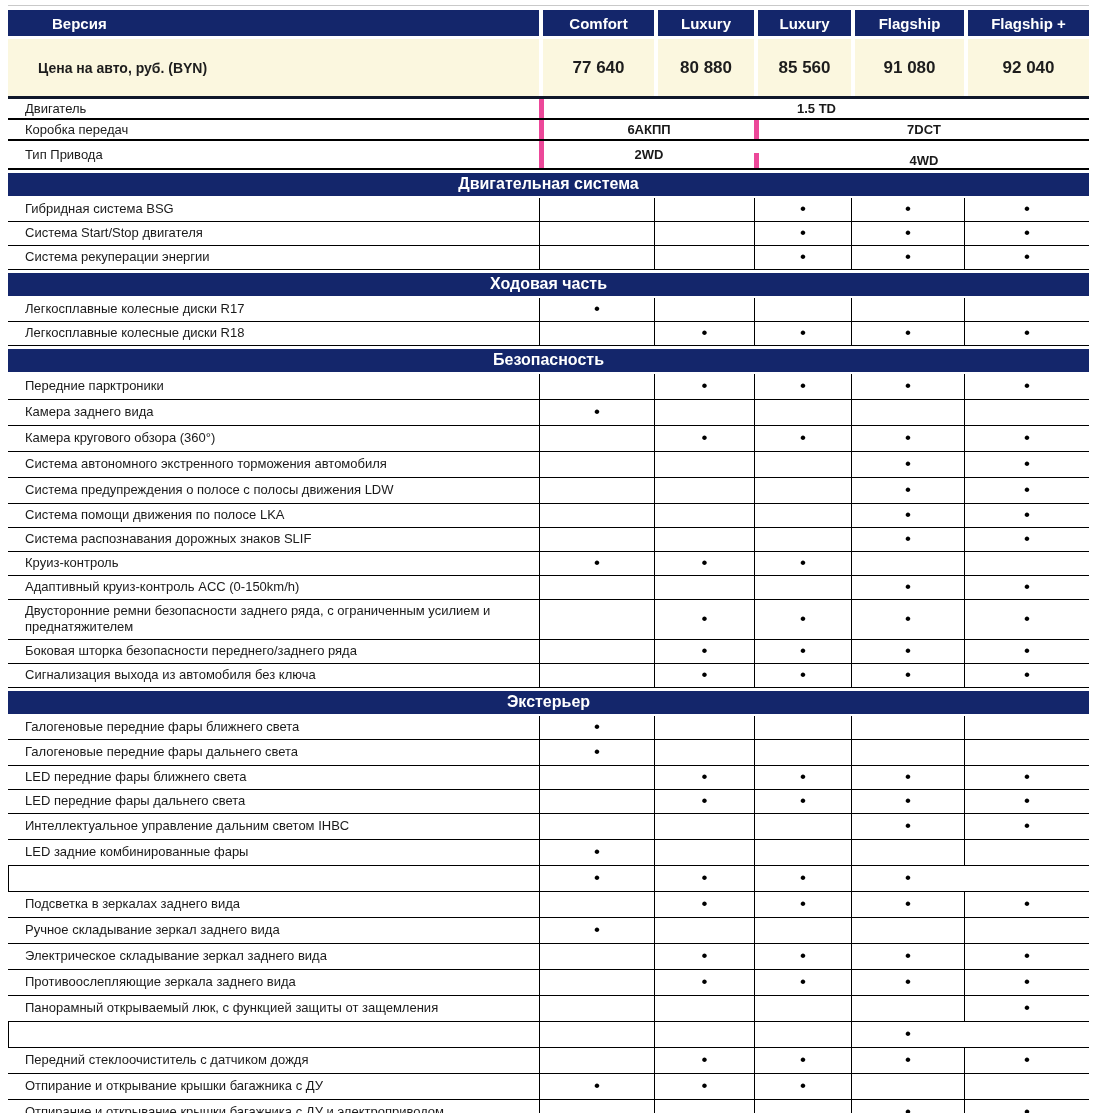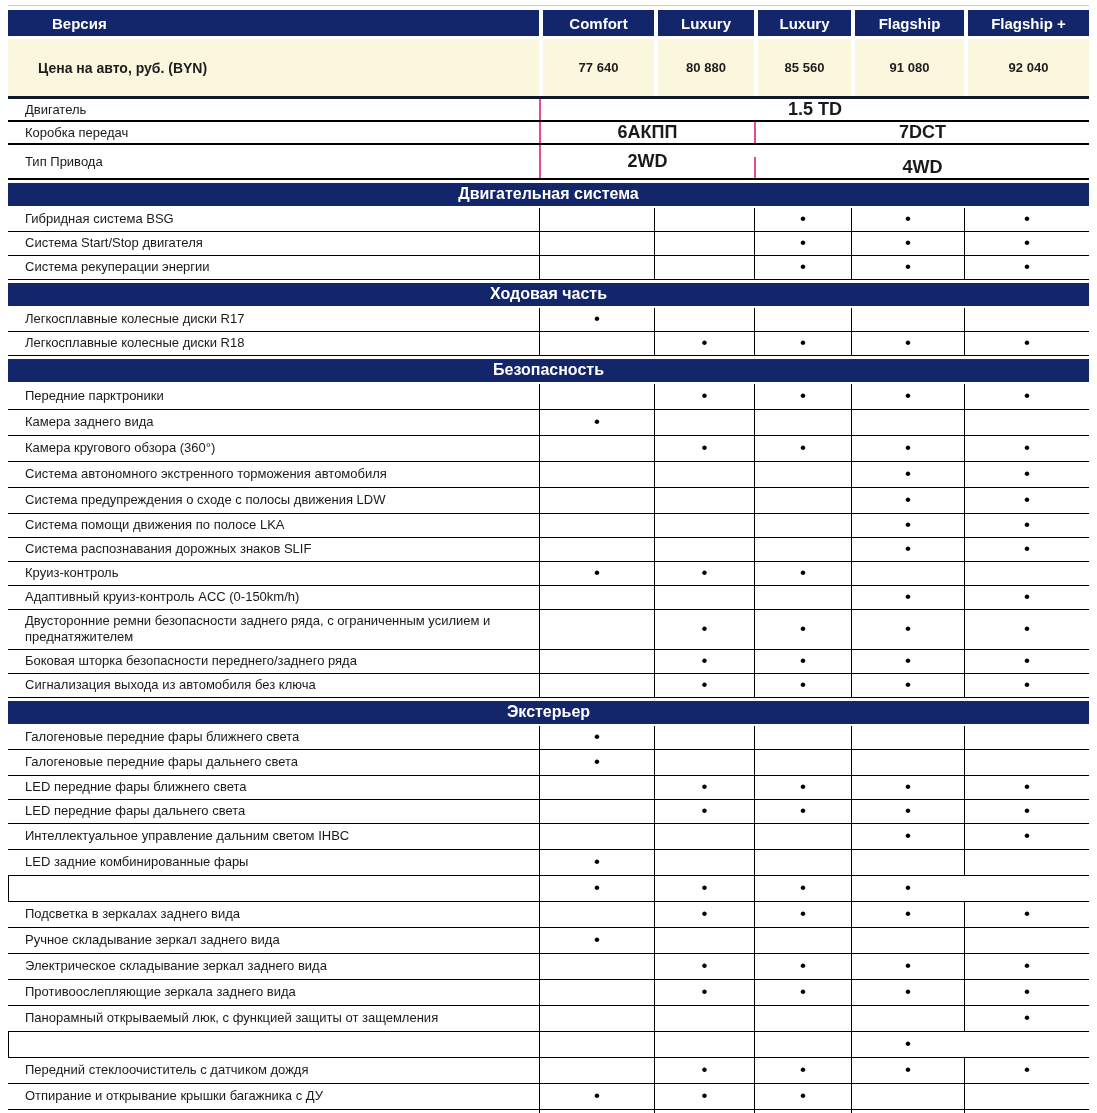--- a/index.html
+++ b/index.html
@@ -13,30 +13,30 @@
 
   
   .row.head { }
   .hcell { background:#14266b; color:#fff; font-weight:bold; font-size:15px;
            display:flex; align-items:center; justify-content:center; min-height:26px; }
   .hcell.ver { justify-content:flex-start; padding-left:44px; }
   .hcell.gap, .pcell.gap { border-left:4px solid #fff; }
   .head-gap { height:3px; }
 
   
-  .pcell { background:#fbf7df; font-weight:bold; font-size:13px; color:#1d1d1d;
+  .pcell { background:#fbf7df; font-weight:bold; font-size:17px; color:#1d1d1d;
            display:flex; align-items:center; justify-content:center; min-height:57px; }
   .pcell.plabel { justify-content:flex-start; padding-left:30px; font-size:14px; }
   .row.price { border-bottom:3px solid #0f172a; }
 
   
   .row.spec { border-bottom:2px solid #000; min-height:21px; }
   .spec-label { display:flex; align-items:center; padding:2px 8px 2px 17px; font-size:13px; }
-  .vcell { border-left:2px solid #ec4899; display:flex; align-items:center; justify-content:center;
-           font-weight:bold; font-size:18px; }
+  .vcell { border-left:5px solid #ec4899; display:flex; align-items:center; justify-content:center;
+           font-weight:bold; font-size:13px; }
 
   
   .section-bar { background:#14266b; color:#fff; font-weight:bold; font-size:16px;
                  text-align:center; padding:2px 0 3px 0; margin:3px 0 2px 0; }
 
   
   .row.feat { border-bottom:1px solid #000; min-height:24px; }
   .row.feat.tall { min-height:26px; }
   .feat-label { display:flex; align-items:center; padding:3px 10px 3px 17px; font-size:13px; line-height:1.25; }
   .dotcell { border-left:1px solid #000; display:flex; align-items:center; justify-content:center; }
@@ -198,21 +198,21 @@
         <div class="dotcell"></div>
         <div class="dotcell"></div>
         <div class="dotcell">
           <span class="dot">•</span>
         </div>
         <div class="dotcell">
           <span class="dot">•</span>
         </div>
       </div>
       <div class="row feat tall">
-        <div class="feat-label">Система предупреждения о сходе с полосы движения LDW</div>
+        <div class="feat-label">Система предупреждения о полосе с полосы движения LDW</div>
         <div class="dotcell"></div>
         <div class="dotcell"></div>
         <div class="dotcell"></div>
         <div class="dotcell">
           <span class="dot">•</span>
         </div>
         <div class="dotcell">
           <span class="dot">•</span>
         </div>
       </div>

